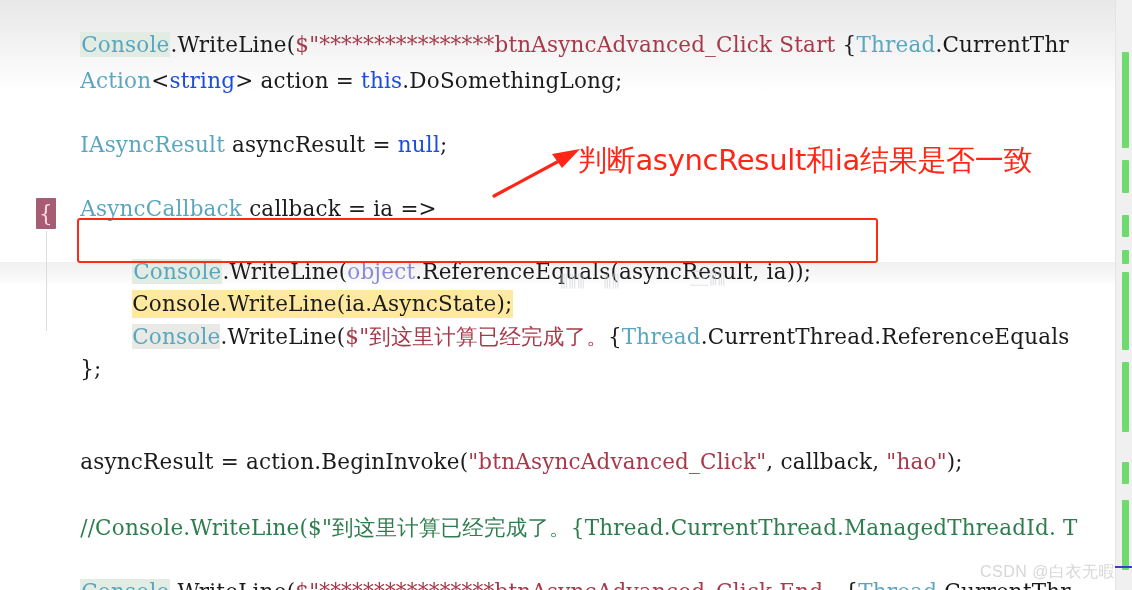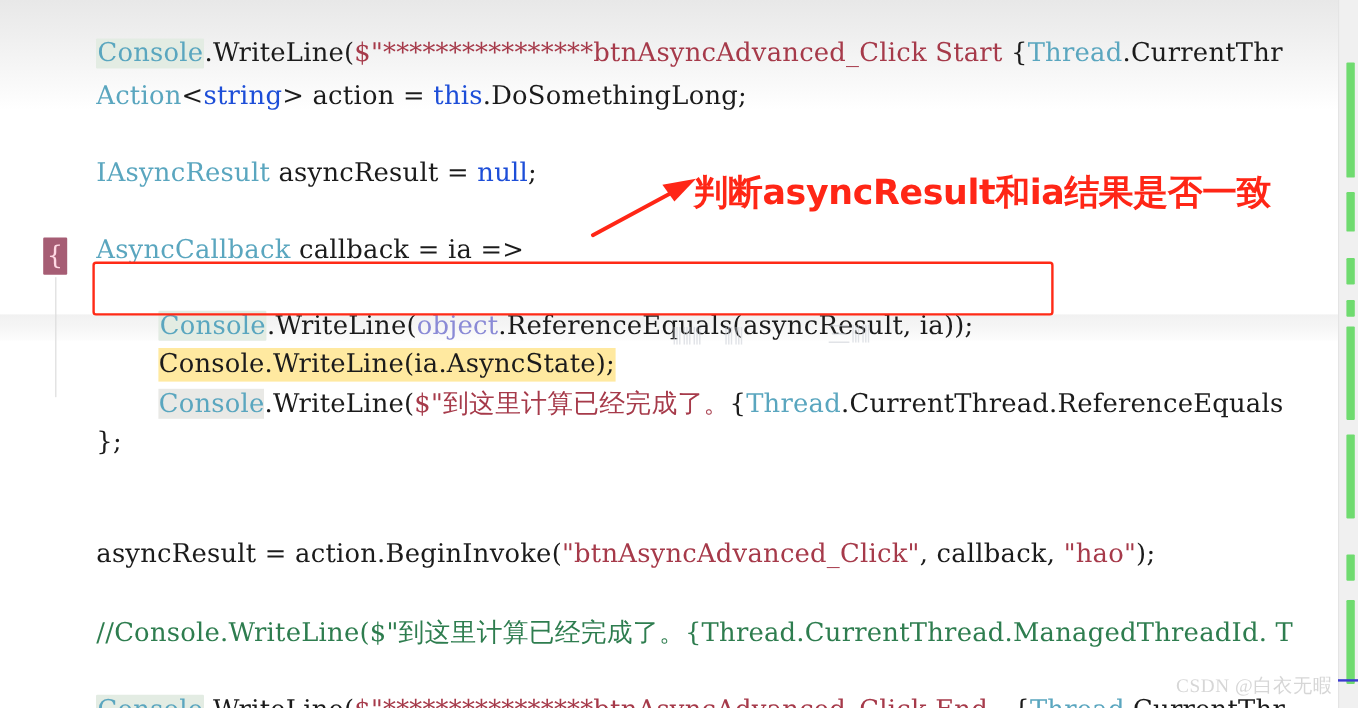--- a/index.html
+++ b/index.html
@@ -121,21 +121,21 @@
   }
 
   
   .anno-text {
     position: absolute;
     left: 578px; top: 142px;
     width: 548px;
     font-family: "DejaVu Sans", sans-serif;
     font-size: 29px;
     line-height: 37px;
-    font-weight: 700;
+    font-weight: 400;
     color: #ff2616;
     white-space: pre-wrap;
     letter-spacing: -0.3px;
   }
 
   
   .arrow-svg {
     position: absolute;
     left: 490px; top: 140px;
     width: 100px; height: 60px;
@@ -161,21 +161,21 @@
     position: absolute;
     right: 0; bottom: 22px;
     width: 17px; height: 2px;
     background: #3a3ad0;
   }
 
   
   .watermark {
     position: absolute;
     left: 980px; top: 562px;
-    font-family: Liberation Serif, serif;
+    font-family: Liberation Sans, sans-serif;
     font-size: 16px;
     color: #c9c9c9;
     opacity: 0.75;
     white-space: nowrap;
     pointer-events: none;
     letter-spacing: 0.5px;
   }
 </style>
 </head>
 <body>

